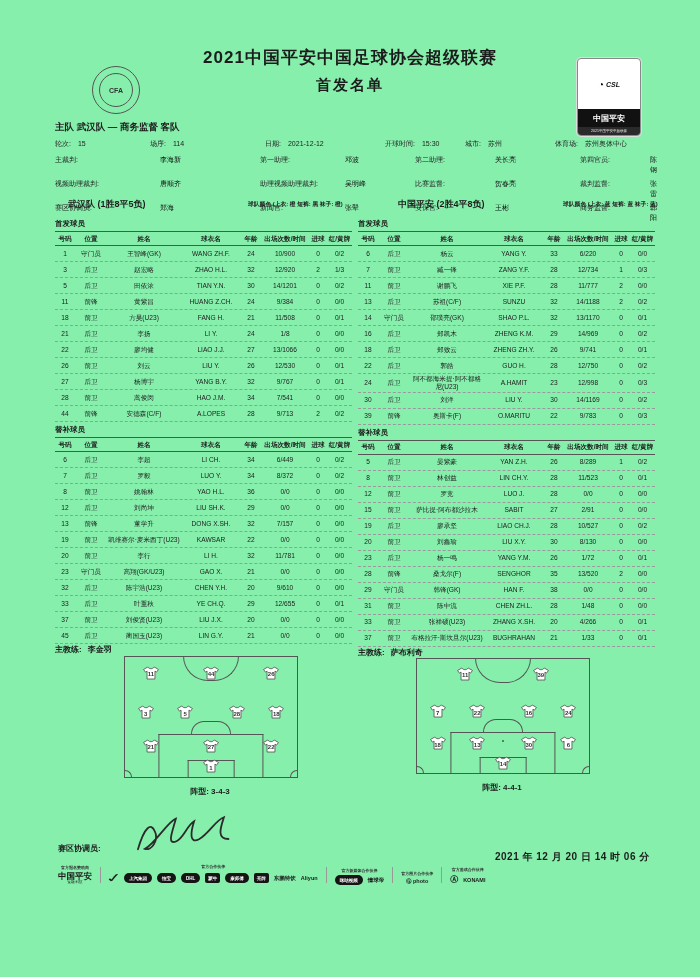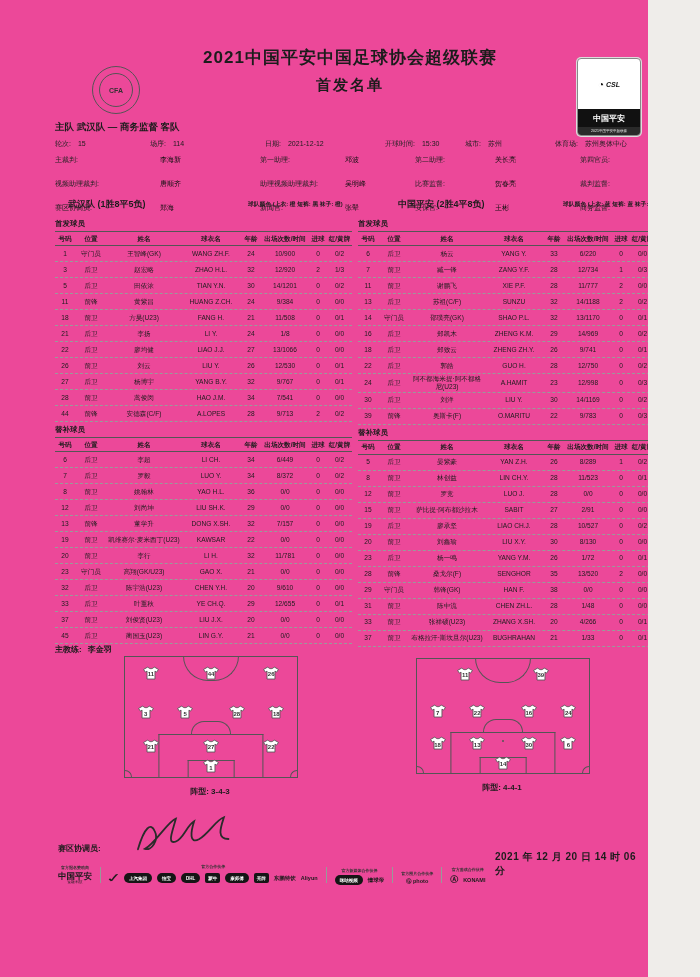--- a/index.html
+++ b/index.html
@@ -1,17 +1,17 @@
 <!DOCTYPE html>
 <html><head>
 <meta charset="utf-8">
 <style>
   html,body{margin:0;padding:0;}
   body{width:700px;height:977px;background:#efedea;font-family:"Liberation Sans","DejaVu Sans",sans-serif;color:#1c1c1c;}
-  .paper{position:relative;width:648px;height:977px;background:#ec4899;overflow:hidden;}
+  .paper{position:relative;width:700px;height:977px;background:#86efac;overflow:hidden;}
 
   
   .title1{position:absolute;left:0;top:46px;width:700px;text-align:center;font-size:17px;font-weight:bold;letter-spacing:1px;}
   .title2{position:absolute;left:0;top:76px;width:700px;text-align:center;font-size:15px;font-weight:bold;letter-spacing:2px;}
   .cfa-outer{position:absolute;left:92px;top:66px;width:46px;height:46px;border:1.5px solid #555;border-radius:50%;display:flex;align-items:center;justify-content:center;}
   .cfa-inner{width:32px;height:32px;border:1px solid #555;border-radius:50%;display:flex;align-items:center;justify-content:center;font-size:7px;font-weight:bold;color:#333;}
   .csl-badge{position:absolute;left:577px;top:58px;width:62px;height:76px;border:1px solid #888;border-radius:4px;background:#fff;box-shadow:0 0 0 1px #ddd;display:flex;flex-direction:column;overflow:hidden;}
   .csl-top{flex:1;display:flex;align-items:center;justify-content:center;gap:2px;}
   .csl-ball{font-size:10px;color:#111;}
   .csl-txt{font-size:7px;font-weight:bold;font-style:italic;color:#111;}
@@ -664,20 +664,21 @@
           <span class="tcell c0">37</span>
           <span class="tcell c1">前卫</span>
           <span class="tcell c2">布格拉汗·斯坎旦尔(U23)</span>
           <span class="tcell c3">BUGHRAHAN</span>
           <span class="tcell c4">21</span>
           <span class="tcell c5">1/33</span>
           <span class="tcell c6">0</span>
           <span class="tcell c7">0/1</span>
         </div>
       </div>
+    <div class="coach"><b>主教练:</b><b>萨布利奇</b></div>
   </div>
 
   <div class="pitch-wrap pw-home">
     <div class="pitch">
       <div class="c-arc"></div>
       <div class="pen"></div>
       <div class="parc"></div>
       <div class="goal"></div>
       <div class="spot"></div>
       <div class="cnr-l"></div>

